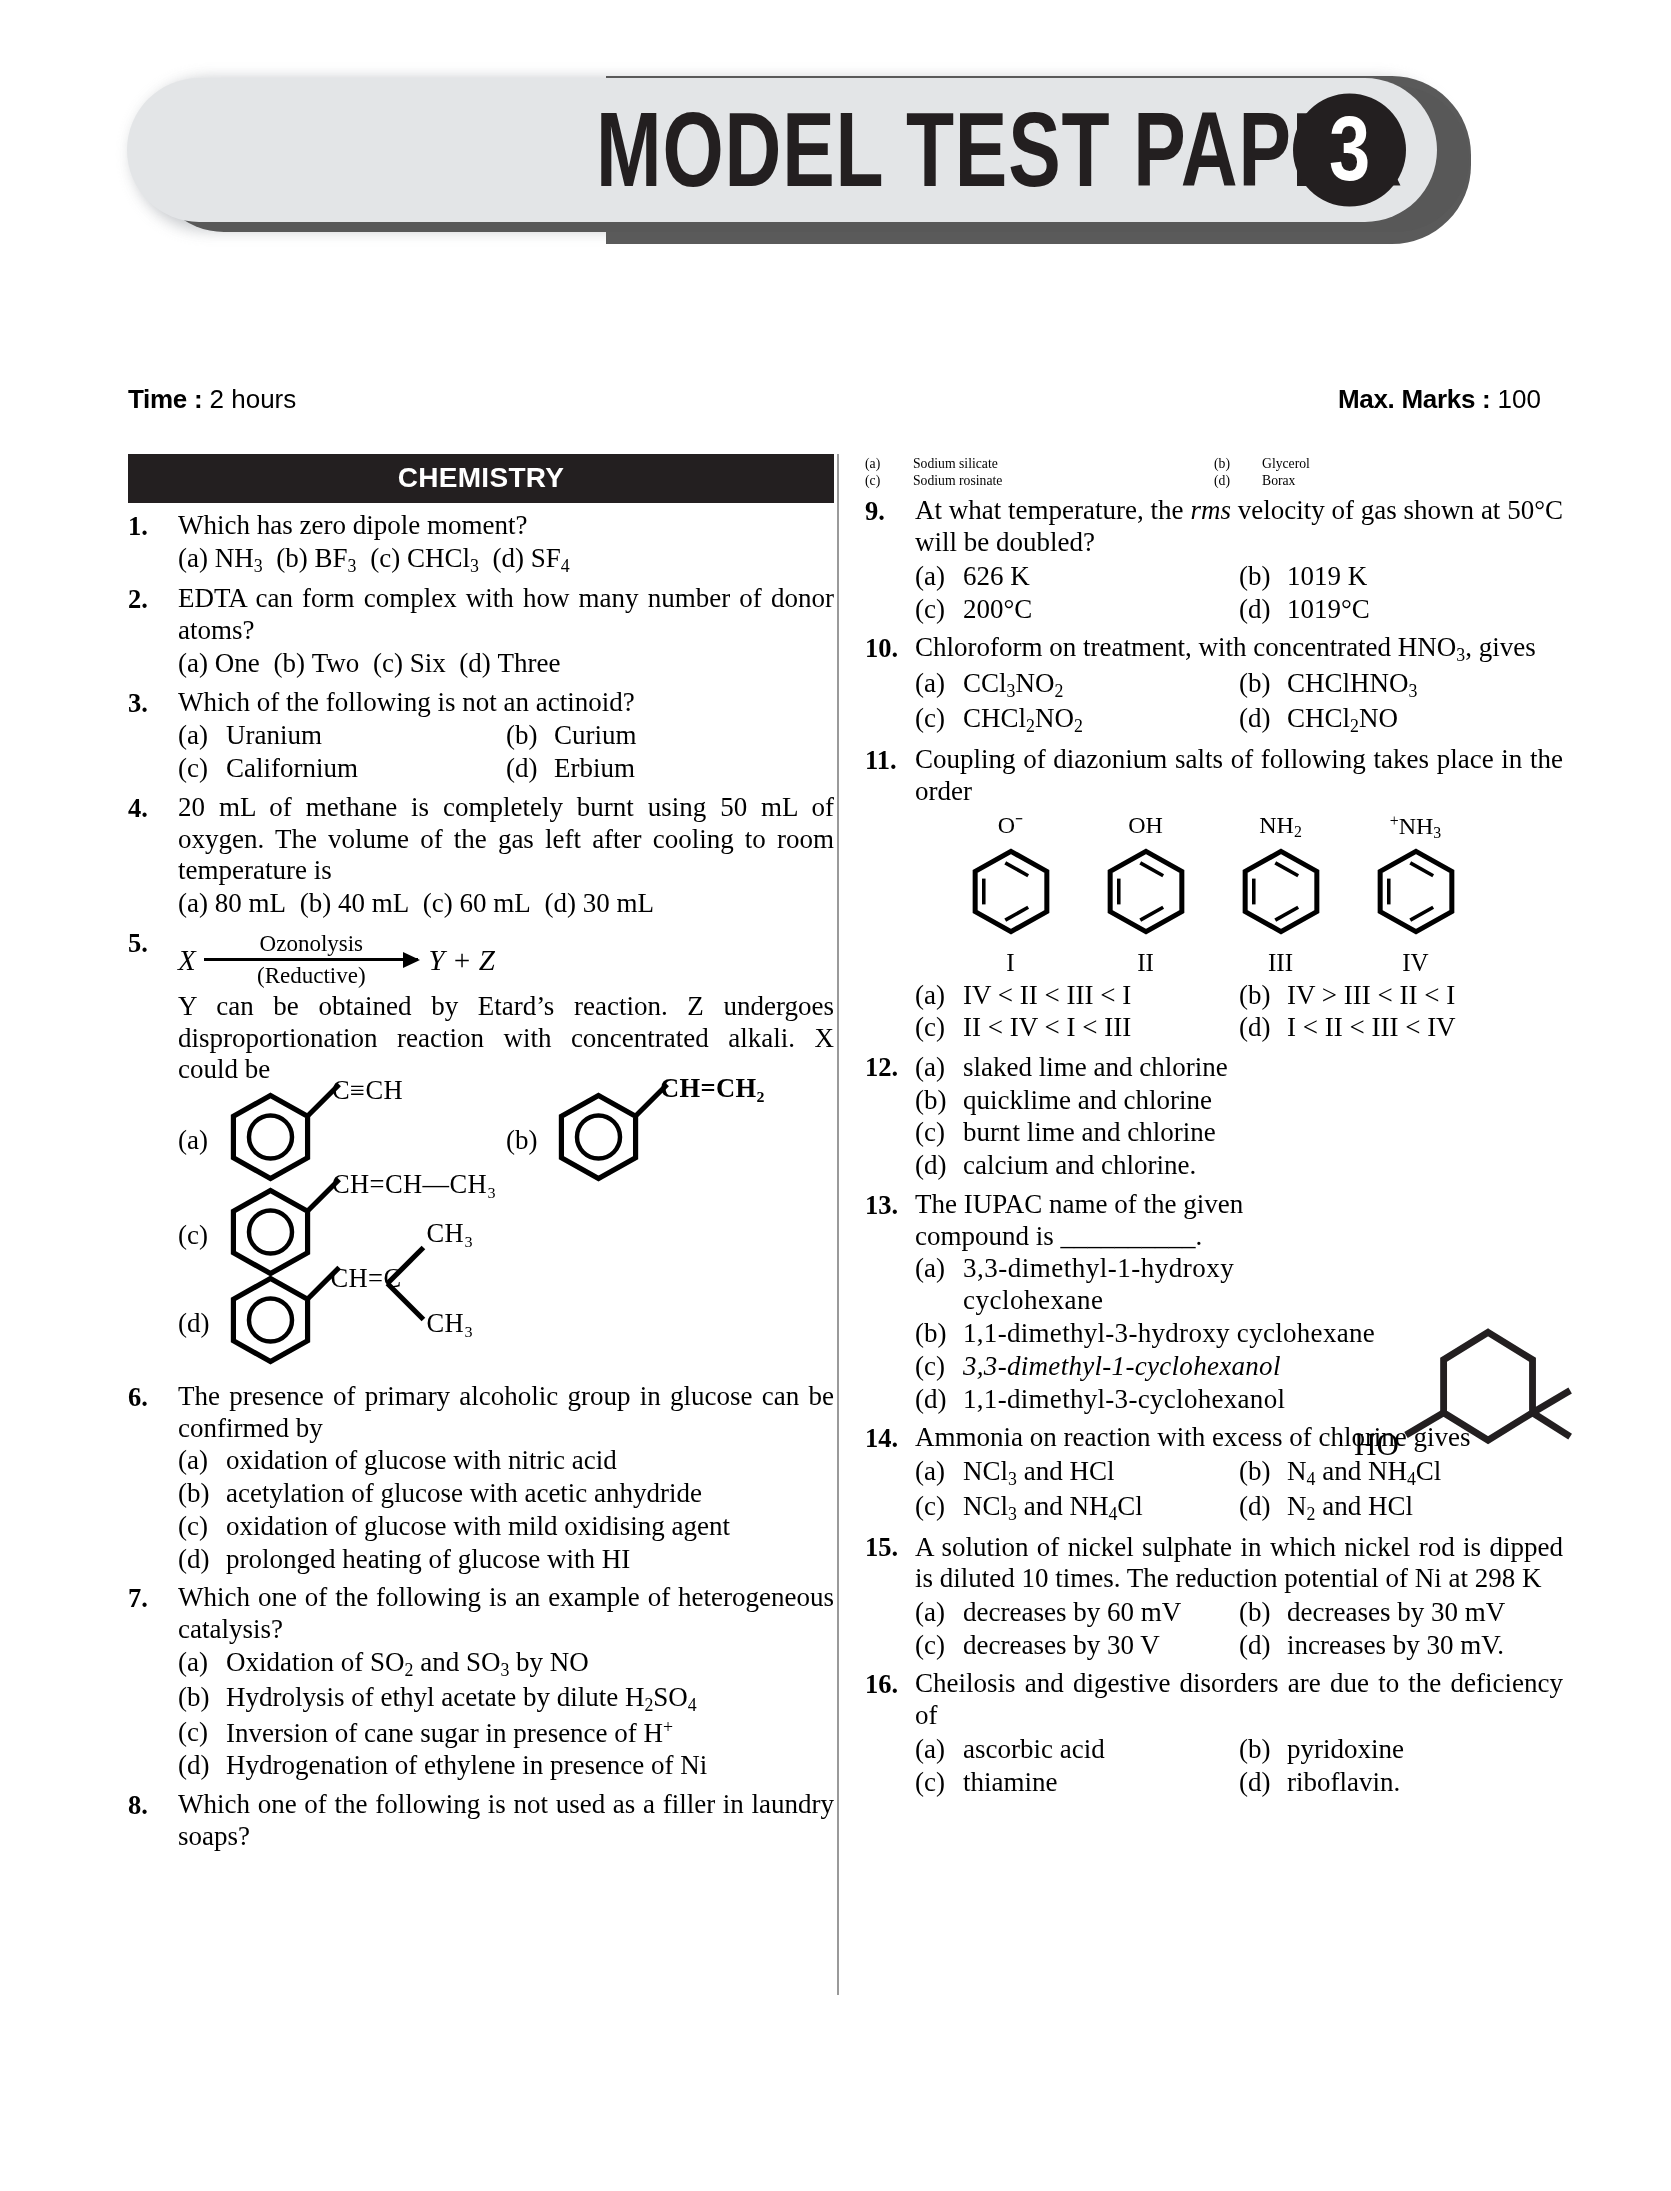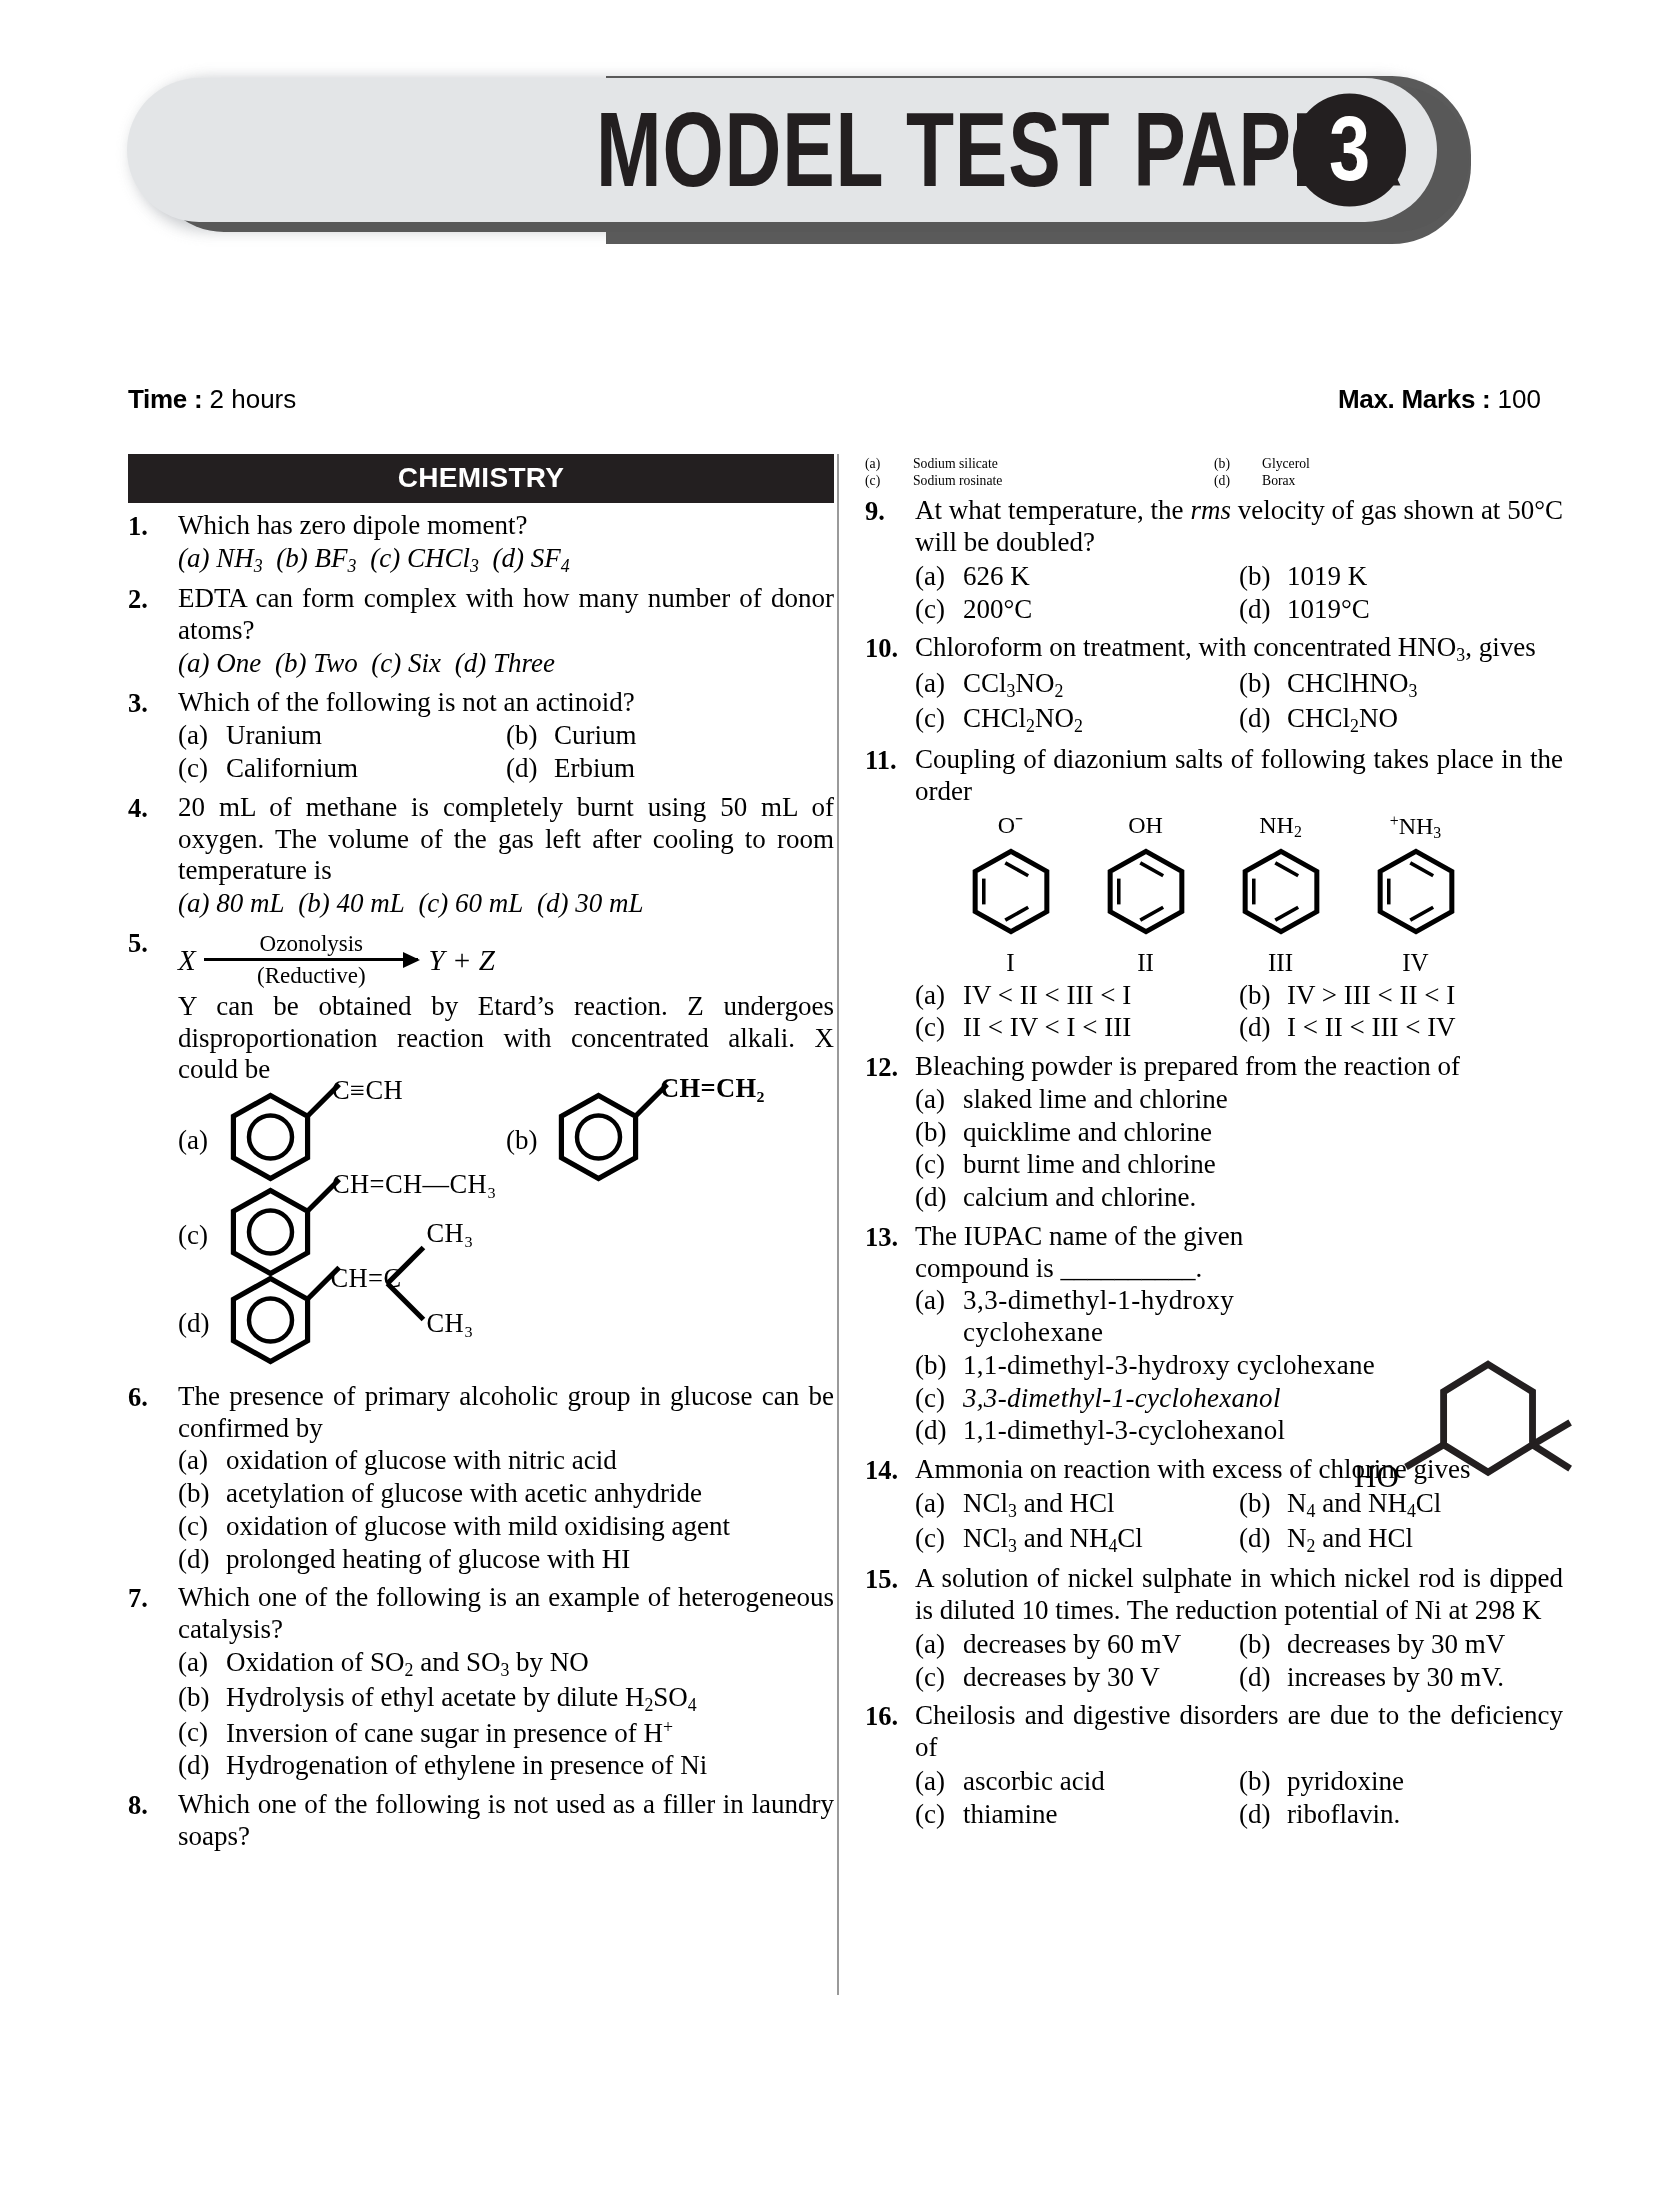--- a/index.html
+++ b/index.html
@@ -75,21 +75,21 @@
   .qbody{flex:1;}
   .qtext{text-align:justify;text-justify:inter-word;}
   .qtext.nojust{text-align:left;}
 
   
   .opts-stack > div{display:flex;margin-top:0.9px;}
   .opts-stack .lbl{width:48px;flex:none;}
   .opts-grid{display:flex;flex-wrap:wrap;margin-top:0.9px;}
   .opts-grid > div{width:50%;display:flex;box-sizing:border-box;margin-top:0.9px;}
   .opts-grid .lbl{width:48px;flex:none;}
-  .opts-inline{display:flex;margin-top:0.9px;font-style:italic;}
+  .opts-inline{display:flex;margin-top:0.9px;}
   .opts-inline > span{white-space:nowrap;}
 
   sub{font-size:.66em;vertical-align:-.28em;}
   sup{font-size:.66em;vertical-align:.5em;}
   i{font-style:italic;}
 
   
   .rxn{display:flex;align-items:center;margin:5.1px 0 3.4px 0;}
   .rxn .X{font-style:italic;font-size:29px;margin-right:8.6px;}
   .rxn .arrowbox{position:relative;width:214px;text-align:center;}
@@ -451,21 +451,20 @@
               <div>
                 <span class="lbl">(d)</span>
                 <span>I &lt; II &lt; III &lt; IV</span>
               </div>
             </div>
           </div>
         </div>
         <div class="q">
           <div class="qnum">12.</div>
           <div class="qbody">
-            <div class="qtext">Bleaching powder is prepared from the reaction of</div>
             <div class="opts-stack">
               <div>
                 <span class="lbl">(a)</span>
                 <span>slaked lime and chlorine</span>
               </div>
               <div>
                 <span class="lbl">(b)</span>
                 <span>quicklime and chlorine</span>
               </div>
               <div>

